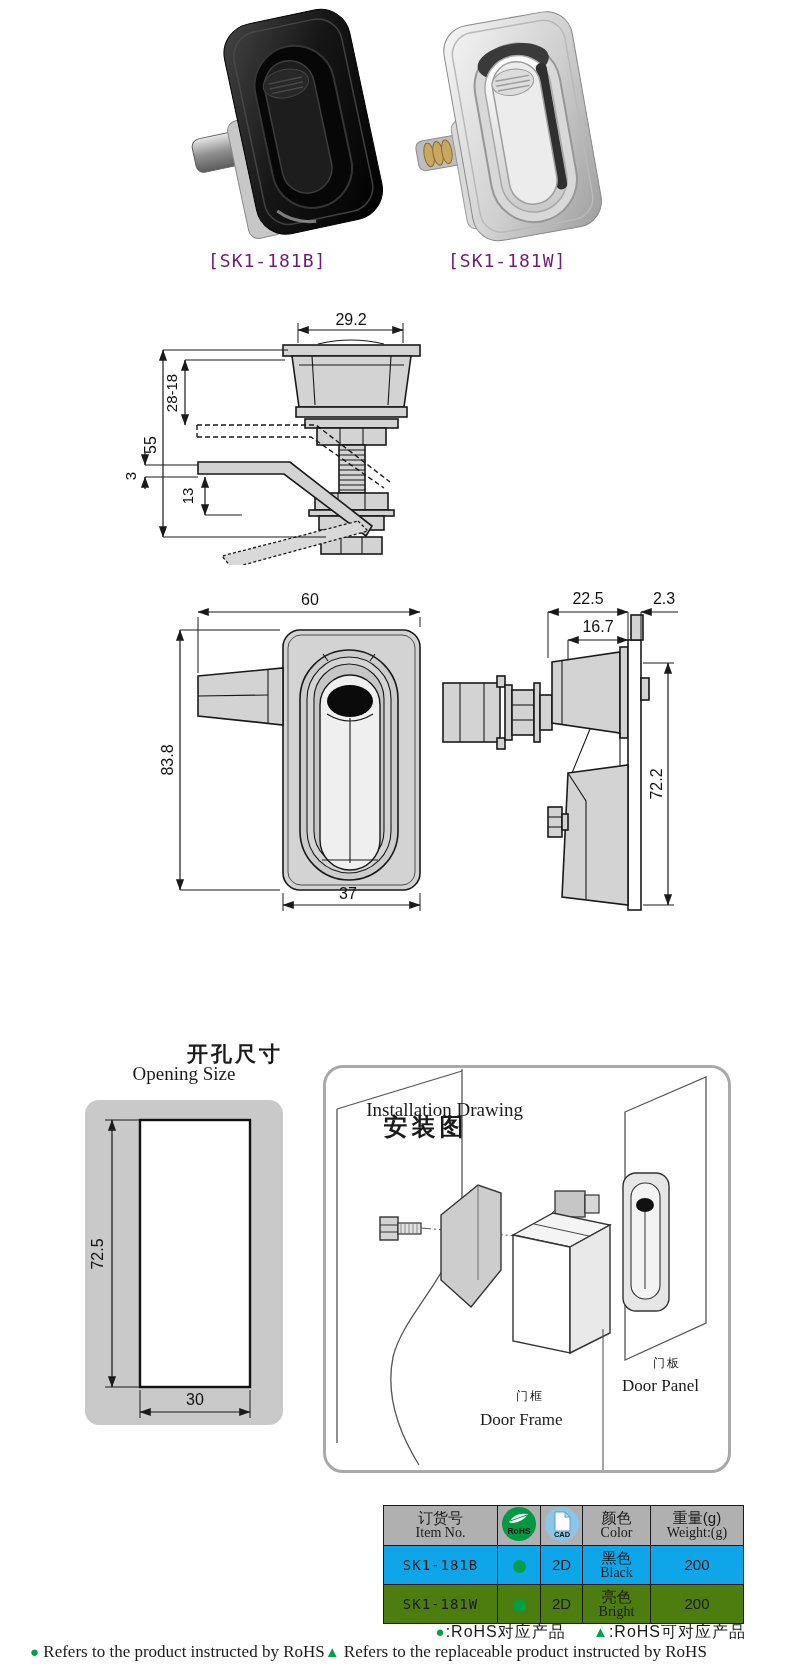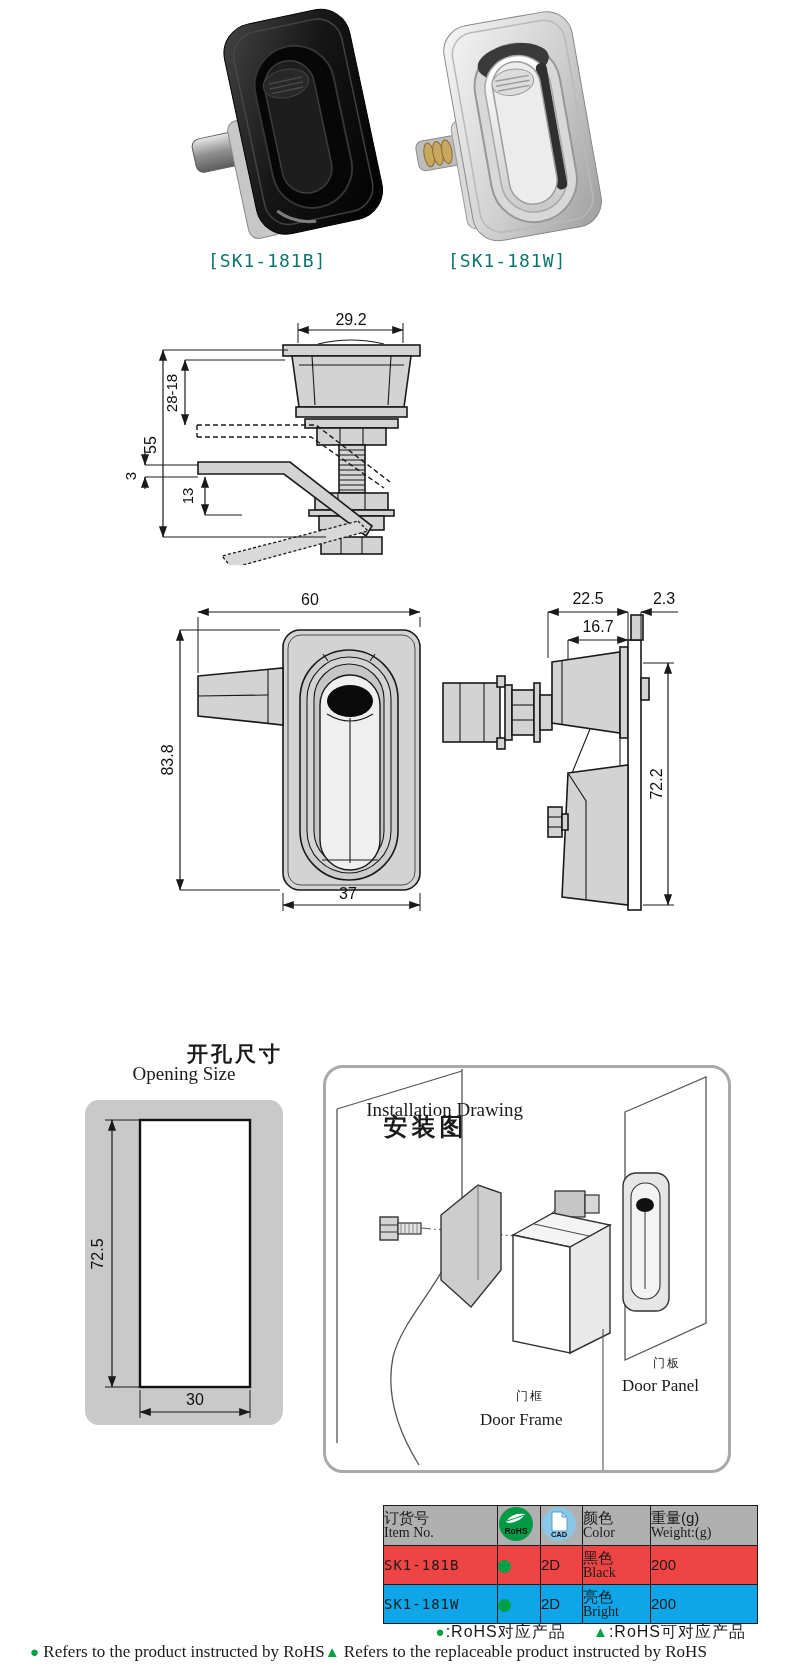--- a/index.html
+++ b/index.html
@@ -10,21 +10,21 @@
   svg text{font-family:"Liberation Sans",sans-serif;fill:#111}
   svg .dim{font-size:15px}
   svg .dim-lg{font-size:16px}
   .outline{stroke:#1a1a1a;stroke-width:1.6;fill:#d3d3d3}
   .thin{stroke:#1a1a1a;stroke-width:1.1;fill:none}
   .dimline{stroke:#1a1a1a;stroke-width:1.2;fill:none}
   .extline{stroke:#1a1a1a;stroke-width:1;fill:none}
 
   
   .prod-label{position:absolute;font-family:"DejaVu Sans Mono",monospace;
-              font-size:18px;letter-spacing:1px;color:#0f766e}
+              font-size:18px;letter-spacing:1px;color:#701a75}
 
   
   .open-title-zh{position:absolute;left:85px;top:1040px;width:198px;text-align:right;
                  font-size:21px;letter-spacing:3px;font-weight:bold}
   .open-title-en{position:absolute;left:85px;top:1063px;width:198px;text-align:center;
                  font-family:"Liberation Serif",serif;font-size:19px}
   .open-box{position:absolute;left:85px;top:1100px;width:198px;height:325px;
             background:#c9c9c9;border-radius:14px}
 
   
@@ -33,26 +33,26 @@
   .inst-title-zh{position:absolute;left:343px;top:1111px;width:165px;text-align:center;
                  font-size:24px;letter-spacing:4px;font-weight:bold;z-index:3}
   .inst-title-en{position:absolute;left:328px;top:1099px;width:195px;text-align:right;
                  font-family:"Liberation Serif",serif;font-size:19px;z-index:3}
   .inst-label-zh{font-size:12px;letter-spacing:2px;text-align:center}
   .inst-label-en{font-family:"Liberation Serif",serif;font-size:17px;}
 
   
   .spec-table{position:absolute;left:383px;top:1505px;border-collapse:collapse;
               table-layout:fixed;font-size:15px}
-  .spec-table td{border:1.7px solid #1a1a1a;text-align:left;vertical-align:middle;
+  .spec-table td{border:1.7px solid #1a1a1a;text-align:center;vertical-align:middle;
                  padding:0;line-height:1.05}
   .spec-table .hdr td{background:#b0b0b0;height:40px}
-  .spec-table .row1 td{background:#ef4444;height:39px}
-  .spec-table .row2 td{background:#0ea5e9;height:39px}
-  .c-item{width:114px}.c-rohs{width:43px}.c-cad{width:42px}.c-color{width:68px}.c-weight{width:107px}
+  .spec-table .row1 td{background:#0ea5e9;height:39px}
+  .spec-table .row2 td{background:#4d7c0f;height:39px}
+  .c-item{width:114px}.c-rohs{width:43px}.c-cad{width:42px}.c-color{width:68px}.c-weight{width:93px}
   .zh{font-size:15px;display:block}
   .en-serif{font-family:"Liberation Serif",serif;font-size:14px;display:block}
   .item-no{font-family:"DejaVu Sans Mono",monospace;font-size:14px;letter-spacing:1px}
   .dot{display:inline-block;width:13px;height:13px;border-radius:50%;background:#00a046;vertical-align:middle}
 
   
   .legend-zh{position:absolute;top:1622px;right:54px;font-size:16px;letter-spacing:1px}
   .legend-zh .sym{color:#00a046;font-size:15px}
   .legend-en{position:absolute;left:30px;top:1642px;width:716px;display:flex;
              justify-content:flex-start;font-family:"Liberation Serif",serif;font-size:17px}

